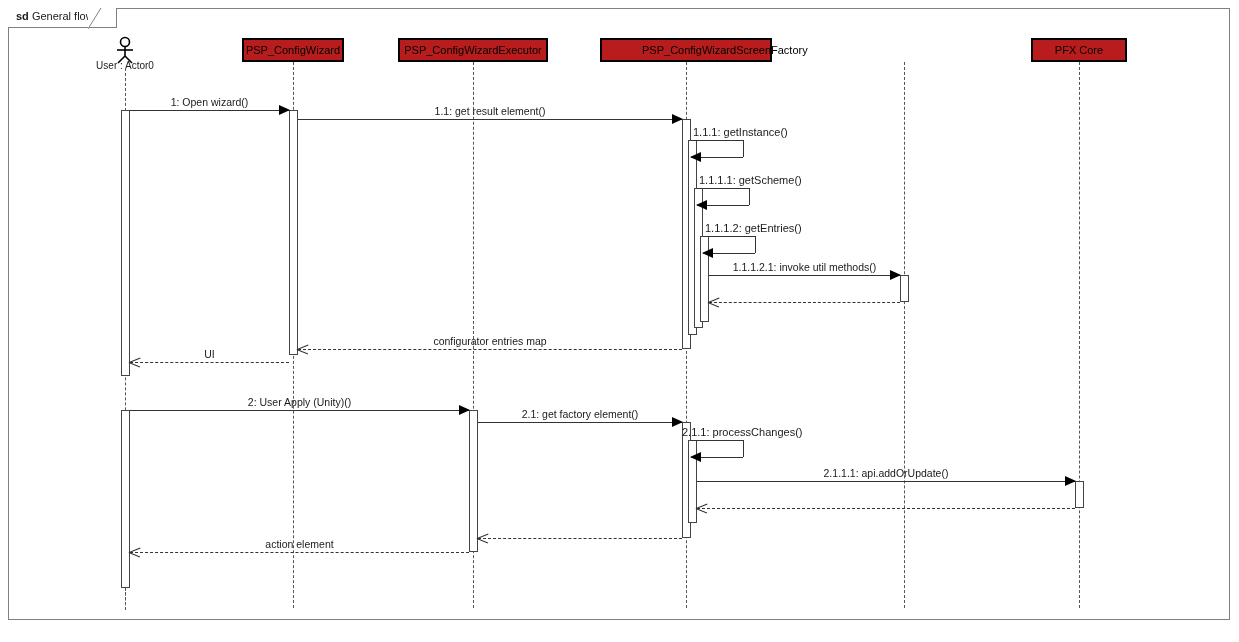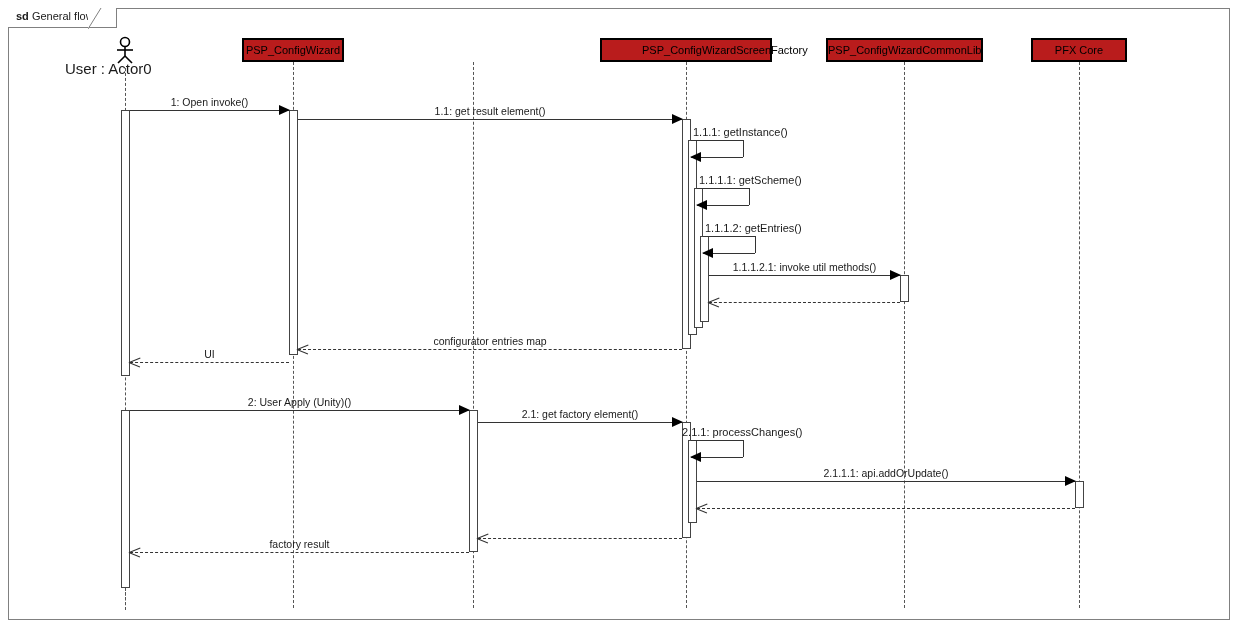--- a/index.html
+++ b/index.html
@@ -14,21 +14,21 @@
              box-sizing:border-box;padding:2px 22px 2px 8px;font-size:11px;color:#1a1a1a;
              white-space:nowrap;}
   .frame-tab .kw{font-weight:bold;}
 
   
   .head{position:absolute;background:#b91c1c;border:2px solid #000000;
         box-sizing:border-box;height:24px;line-height:20px;text-align:center;
         font-size:11px;color:#000;white-space:nowrap;}
 
   
-  .actor-label{position:absolute;font-size:15px;color:#1a1a1a;white-space:nowrap;}
+  .actor-label{position:absolute;font-size:10px;color:#1a1a1a;white-space:nowrap;text-align:center;}
 
   
   .lifeline{position:absolute;width:0;border-left:1px dashed #555555;}
 
   
   .act{position:absolute;background:#ffffff;border:1px solid #444444;box-sizing:border-box;}
 
   
   .msg{position:absolute;height:0;}
   .msg .line{position:absolute;left:0;top:0;width:100%;height:0;border-top:1px solid #333333;}
@@ -77,22 +77,22 @@
   <svg width="30" height="30" style="position:absolute;left:111px;top:36px;">
     <circle cx="14" cy="6" r="4.5" fill="#ffffff" stroke="#000" stroke-width="1.6"></circle>
     <line x1="14" y1="11" x2="14" y2="20" stroke="#000" stroke-width="1.6"></line>
     <line x1="6" y1="14" x2="22" y2="14" stroke="#000" stroke-width="1.6"></line>
     <line x1="14" y1="20" x2="7" y2="27" stroke="#000" stroke-width="1.6"></line>
     <line x1="14" y1="20" x2="21" y2="27" stroke="#000" stroke-width="1.6"></line>
   </svg>
   <div class="actor-label" style="left:65px;top:60px;width:120px;">User : Actor0</div>
 
   <div class="head" style="left:242px;top:38px;width:102px;">PSP_ConfigWizard</div>
+  <div class="head" style="left:398px;top:38px;width:150px;">PSP_ConfigWizardExecutor</div>
   <div class="head" style="left:600px;top:38px;width:172px;padding-left:40px;">PSP_ConfigWizardScreenFactory</div>
-  <div class="head" style="left:826px;top:38px;width:157px;">PSP_ConfigWizardCommonLib</div>
   <div class="head" style="left:1031px;top:38px;width:96px;">PFX Core</div>
 
   <div class="lifeline" style="left:125px;top:68px;height:542px;"></div>
   <div class="lifeline" style="left:293px;top:62px;height:546px;"></div>
   <div class="lifeline" style="left:473px;top:62px;height:546px;"></div>
   <div class="lifeline" style="left:686px;top:62px;height:546px;"></div>
   <div class="lifeline" style="left:904px;top:62px;height:546px;"></div>
   <div class="lifeline" style="left:1079px;top:62px;height:546px;"></div>
 
   <div class="act" style="left:121px;top:110px;width:9px;height:266px;"></div>
@@ -105,21 +105,21 @@
 
   <div class="act" style="left:121px;top:410px;width:9px;height:178px;"></div>
   <div class="act" style="left:469px;top:410px;width:9px;height:142px;"></div>
   <div class="act" style="left:682px;top:422px;width:9px;height:116px;"></div>
   <div class="act" style="left:688px;top:440px;width:9px;height:83px;"></div>
   <div class="act" style="left:1075px;top:481px;width:9px;height:27px;"></div>
 
   <div class="msg" style="left:130px;top:110px;width:159px;">
     <div class="line"></div>
       <div class="ah-r"></div>
-    <span class="lbl ctr">1: Open invoke()</span>
+    <span class="lbl ctr">1: Open wizard()</span>
   </div>
 
   <div class="msg" style="left:298px;top:119px;width:384px;">
     <div class="line"></div>
       <div class="ah-r"></div>
     <span class="lbl ctr">1.1: get result element()</span>
   </div>
 
   <div class="self" style="left:691px;top:140px;">
     <div class="t" style="width:52px;"></div>
@@ -203,18 +203,18 @@
 
   <div class="msg ret" style="left:478px;top:538px;width:204px;">
     <div class="line"></div>
       <div class="oh-l"></div>
     <span class="lbl ctr"></span>
   </div>
 
   <div class="msg ret" style="left:130px;top:552px;width:339px;">
     <div class="line"></div>
       <div class="oh-l"></div>
-    <span class="lbl ctr">factory result</span>
+    <span class="lbl ctr">action element</span>
   </div>
 
   <div class="lifeline" style="left:125px;top:588px;height:22px;"></div>
 
 </div>
 
 </body></html>

